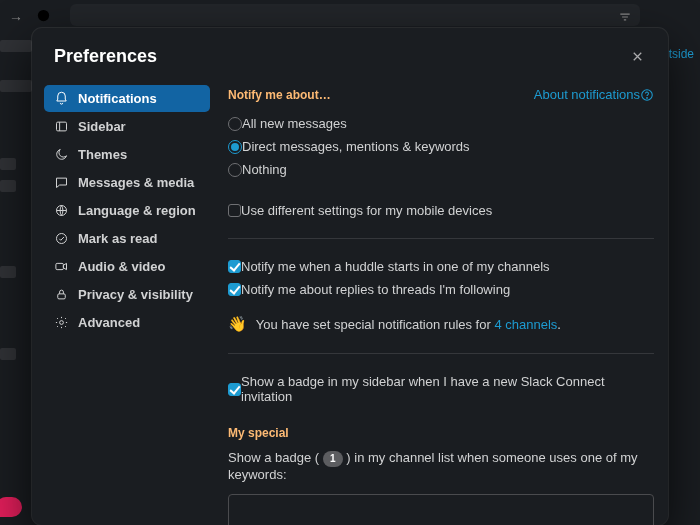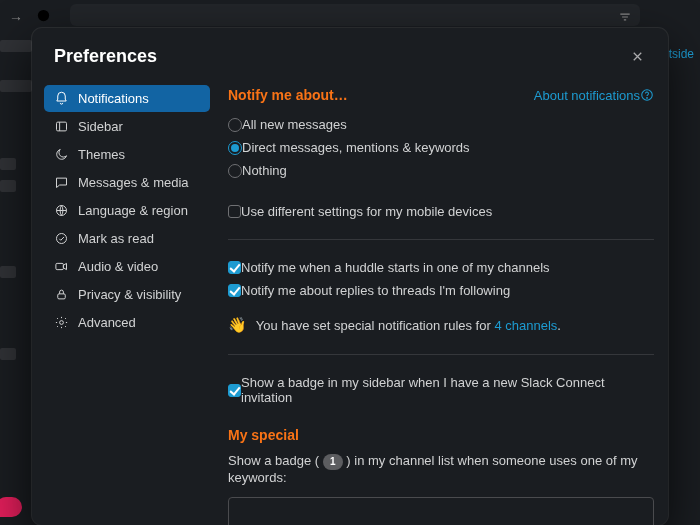--- a/index.html
+++ b/index.html
@@ -19,29 +19,29 @@
 
   
   .modal { position:absolute; top:28px; left:32px; right:32px; bottom:0; background:#1a1d21; border-radius:10px; box-shadow:0 0 0 1px rgba(255,255,255,0.08), 0 18px 48px rgba(0,0,0,0.7); display:flex; flex-direction:column; overflow:hidden; }
   .titlebar { display:flex; align-items:center; justify-content:space-between; padding:15px 18px 10px 22px; }
   .title { font-size:18px; font-weight:800; color:#fff; }
   .close { color:#ababad; cursor:pointer; width:26px; height:26px; display:flex; align-items:center; justify-content:center; border-radius:4px; }
   .body { flex:1; display:flex; overflow:hidden; padding:0 10px 0 12px; }
 
   
   .side { width:170px; padding:6px 4px 0 0; }
-  .side-item { display:flex; align-items:center; gap:9px; padding:6px 10px; font-size:13px; color:#d1d2d3; border-radius:5px; cursor:pointer; margin-bottom:1px; }
+  .side-item { display:flex; align-items:center; gap:9px; padding:6px 10px; font-size:13px; color:#d1d2d3; border-radius:5px; cursor:pointer; margin-bottom:1px;font-weight:bold; }
   .side-item.active { background:#1264a3; color:#fff; }
   .side-item .ic { width:15px; height:15px; display:flex; align-items:center; justify-content:center; flex-shrink:0; }
   .side-item svg { width:15px; height:15px; stroke:currentColor; fill:none; stroke-width:1.6; }
 
   
   .content { flex:1; overflow-y:auto; padding:8px 4px 20px 14px; font-size:13px; color:#d1d2d3; }
   .row-heading { display:flex; justify-content:space-between; align-items:center; margin-bottom:10px; }
-  .heading { font-size:14px; font-weight:700; color:#f97316; }
+  .heading { font-size:12px; font-weight:700; color:#fdba74; }
   .about { color:#1d9bd1; font-size:13px; display:flex; align-items:center; gap:0; cursor:pointer; }
   .about svg { width:14px; height:14px; stroke:#1d9bd1; fill:none; stroke-width:1.8; }
 
   .opt { display:flex; align-items:center; gap:0; padding:4px 0; cursor:pointer; }
   .radio { width:14px; height:14px; border-radius:50%; border:1.5px solid #6f7073; flex-shrink:0; position:relative; }
   .radio.checked { border-color:#1d9bd1; }
   .radio.checked::after { content:""; position:absolute; inset:2px; border-radius:50%; background:#1d9bd1; }
   .check { width:13px; height:13px; border-radius:3px; border:1.5px solid #6f7073; flex-shrink:0; position:relative; }
   .check.checked { background:#1d9bd1; border-color:#1d9bd1; }
   .check.checked::after { content:""; position:absolute; left:3px; top:0px; width:4px; height:8px; border:solid #fff; border-width:0 2px 2px 0; transform:rotate(40deg); }

